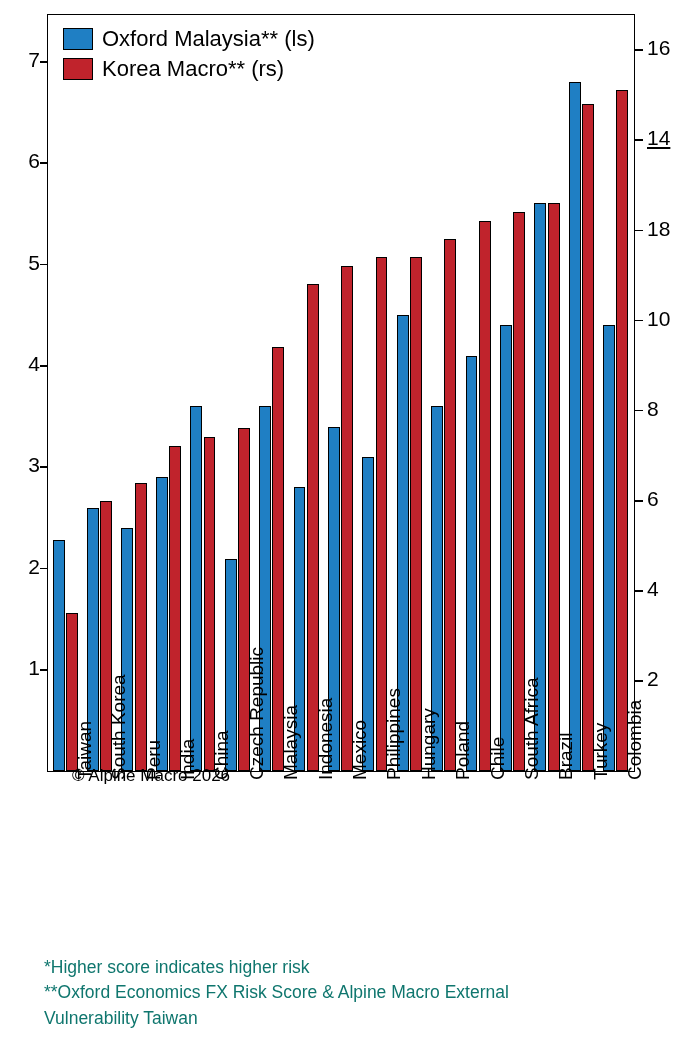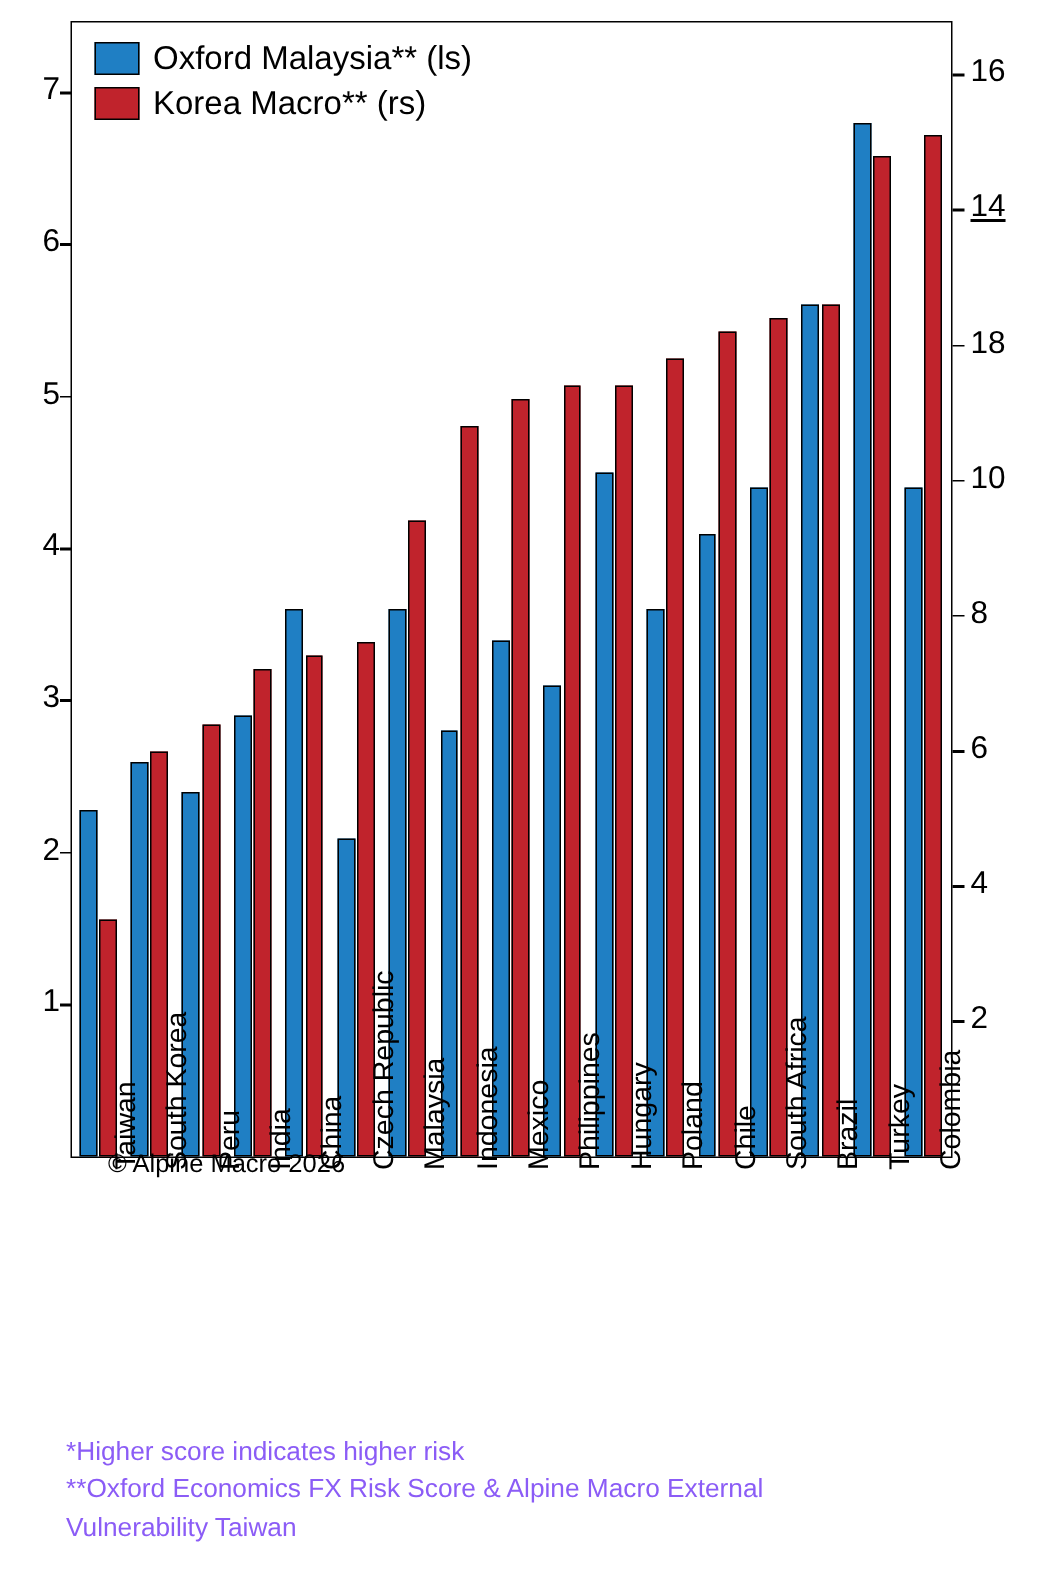--- a/index.html
+++ b/index.html
@@ -121,21 +121,21 @@
   }
 
   
   .footnotes {
     position: absolute;
     left: 44px;
     top: 955px;
     width: 630px;
     font-size: 17.5px;
     line-height: 1.45;
-    color: #8b5cf6;
+    color: #0f766e;
   }
   .footnotes div { white-space: normal; }
 </style>
 </head>
 <body>
 
 <div id="chart-root">
 
   <div class="plot-frame">
     <div class="plot-area" id="plot-area">

